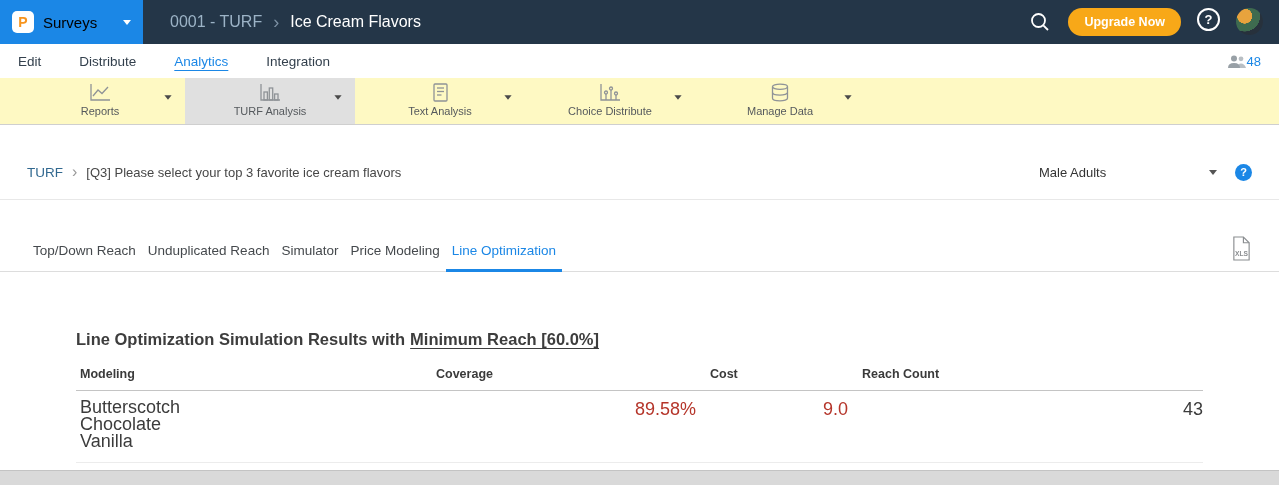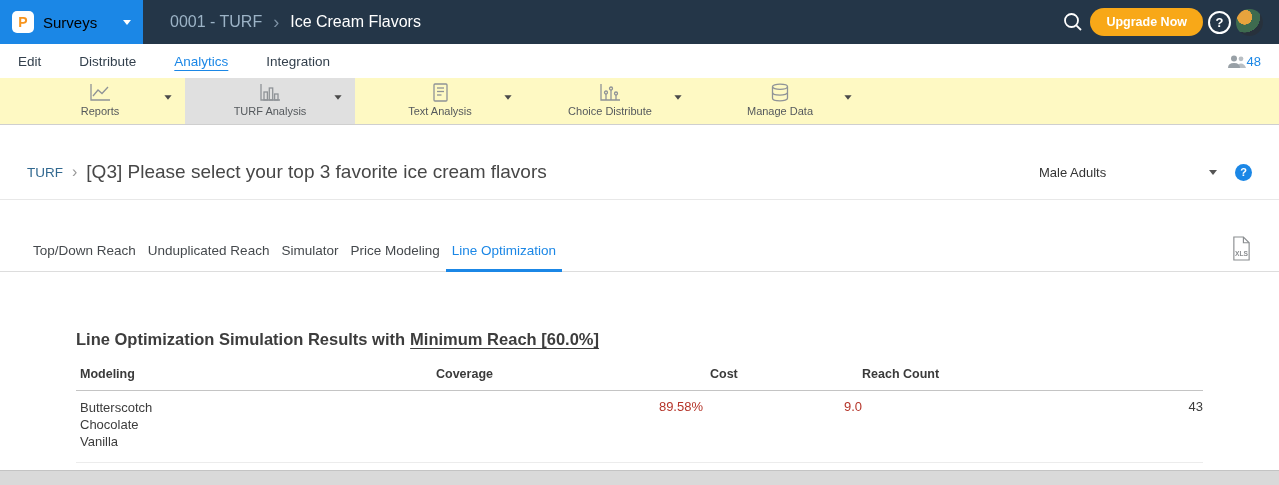--- a/index.html
+++ b/index.html
@@ -30,21 +30,21 @@
   .caret-down {
     width:0; height:0;
     border-left:4px solid transparent; border-right:4px solid transparent;
     border-top:5px solid currentColor;
   }
   .surveys-btn .caret-down { color:#ffffff; margin-left:auto; }
   .tb-crumb { display:flex; align-items:center; margin-left:27px; font-size:16px; }
   .tb-crumb .sid { color:#9cb3c6; }
   .tb-crumb .chev { color:#7c90a3; margin:0 11px; font-size:18px; line-height:1; }
   .tb-crumb .sname { color:#ffffff; }
-  .topbar-right { margin-left:auto; display:flex; align-items:center; gap:5px; padding-right:16px; }
+  .topbar-right { margin-left:auto; display:flex; gap:16px; padding-right:16px; }
   .upgrade-btn {
     background:#f8a818; color:#ffffff; border:none; cursor:pointer;
     font-family:inherit; font-size:12.5px; font-weight:bold;
     padding:7px 16px; border-radius:15px;
   }
   .help-circle {
     width:23px; height:23px; border:2px solid #ffffff; border-radius:50%;
     color:#ffffff; font-size:13px; font-weight:bold;
     display:grid; place-items:center; cursor:pointer;
   }
@@ -78,21 +78,21 @@
   .tool .tlabel { display:block; font-size:11px; color:#55595d; margin-top:2px; }
   .tool .caret-down { position:absolute; right:13px; top:17px; color:#4a4a4a; transform:scale(0.9); }
 
   
   .crumbrow {
     height:75px; display:flex; align-items:center;
     padding:20px 27px 0; border-bottom:1px solid #e8e8e8;
   }
   .crumbrow .root { color:#31688f; font-size:13.5px; cursor:pointer; }
   .crumbrow .sep { color:#9a9a9a; margin:0 9px; font-size:16px; line-height:1; }
-  .crumbrow .question { color:#474747; font-size:19px; }
+  .crumbrow .question { color:#474747; font-size:13px; }
   .seg-area { margin-left:auto; display:flex; align-items:center; }
   .segment {
     width:178px; display:flex; justify-content:space-between; align-items:center;
     cursor:pointer; color:#333333; font-size:13px;
   }
   .segment .caret-down { color:#555555; }
   .help-blue {
     width:17px; height:17px; background:#1b87e6; border-radius:50%;
     color:#ffffff; font-size:11px; font-weight:bold;
     display:grid; place-items:center; margin-left:18px; cursor:pointer;
@@ -122,21 +122,21 @@
 
   .rtable { margin-top:18px; }
   .trow {
     display:grid; grid-template-columns:356px 274px 152px 1fr;
     padding-left:4px;
   }
   .thead-row {
     font-weight:bold; font-size:12.5px; color:#3a3a3a;
     padding-bottom:9px; border-bottom:1px solid #c4c4c4;
   }
-  .tbody-row { padding-top:8px; padding-bottom:12px; border-bottom:1px solid #ececec; font-size:13px;gap:7px; }
+  .tbody-row { padding-top:8px; padding-bottom:12px; border-bottom:1px solid #ececec; font-size:18px; }
   .cell-right { text-align:right; padding-right:14px; }
   .cell-right.noPad { padding-right:0; }
   .opt-line { line-height:17px; color:#3c3c3c; }
   .val-red { color:#b5352a;text-align:right; }
   .val-dark { color:#3c3c3c; }
 
   .footer-band {
     position:absolute; left:0; right:0; bottom:0; height:15px;
     background:#d9d9d9; border-top:1px solid #c3c3c3;
   }

